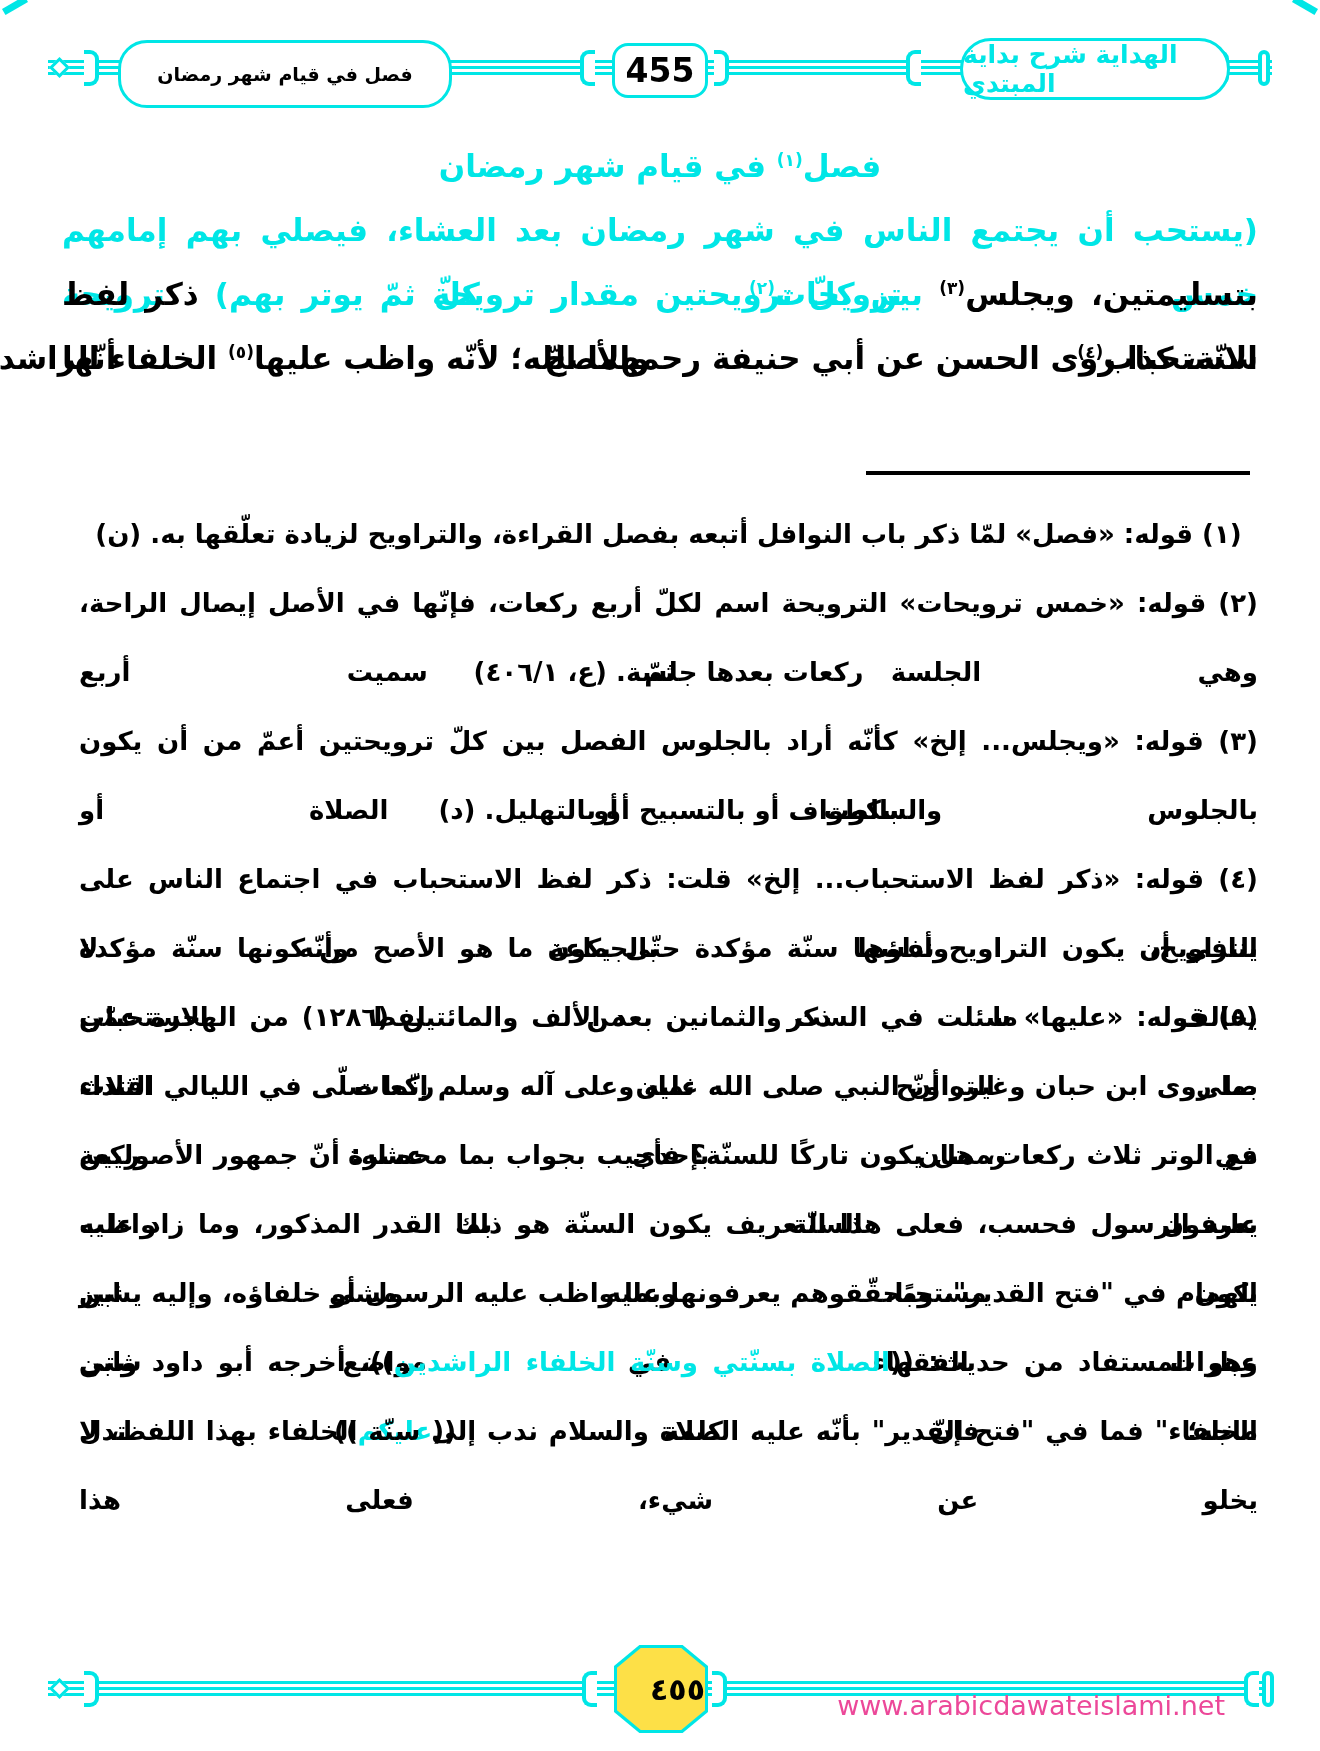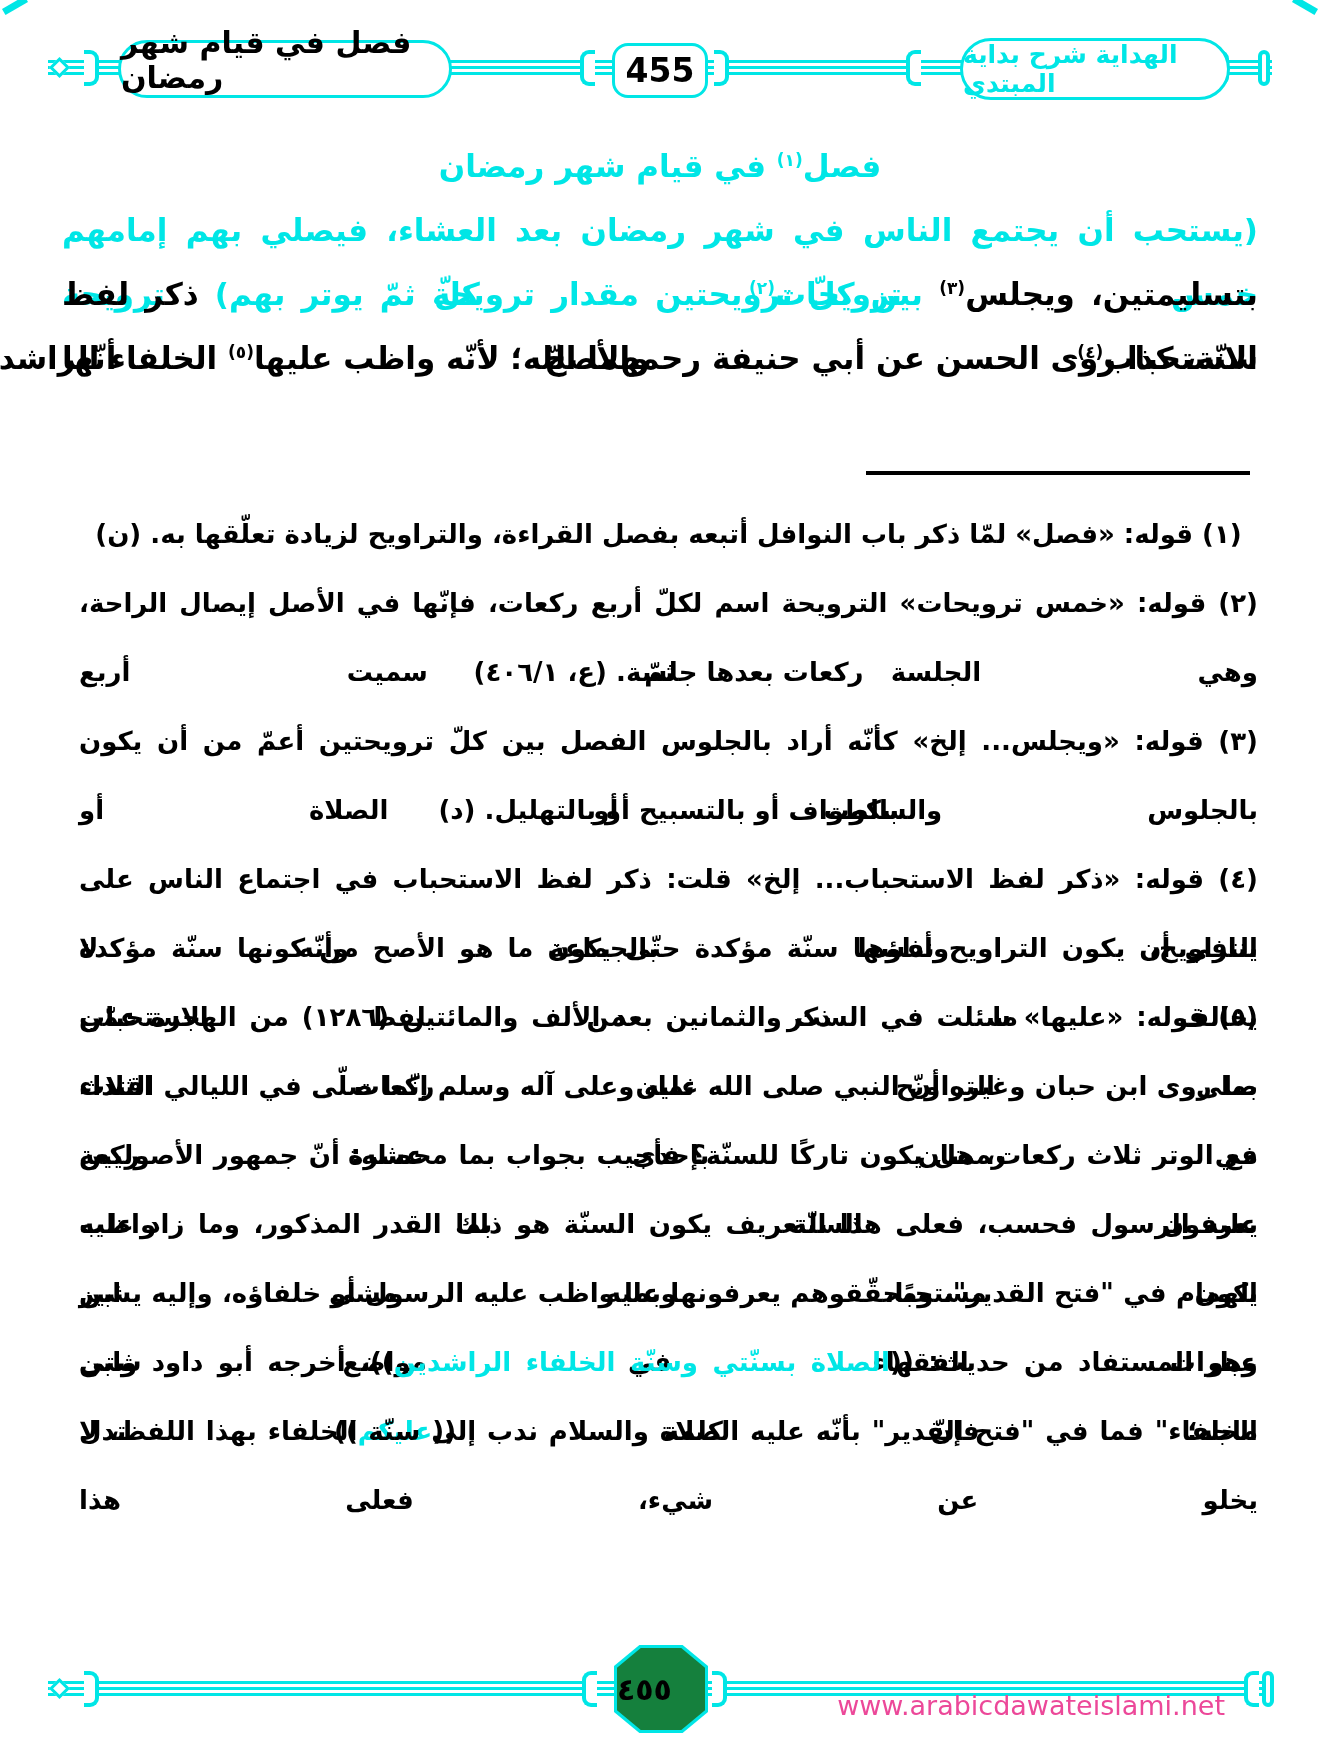--- a/index.html
+++ b/index.html
@@ -20,22 +20,22 @@
   .brk-l{border-right:none;border-radius:9px 0 0 9px;}
   .brk-r{border-left:none;border-radius:0 9px 9px 0;}
   .diamond{position:absolute;width:15px;height:15px;background:#fff;border:3px solid var(--accent);transform:rotate(45deg);box-sizing:border-box;}
   .endcap{position:absolute;width:12px;height:36px;background:#fff;border:4px solid var(--accent);border-radius:6px;box-sizing:border-box;}
   .corner{position:absolute;width:26px;height:7px;background:var(--accent);}
   
   .cartouche{
     position:absolute;background:#fff;border:3px solid var(--accent);
     display:flex;align-items:center;justify-content:center;box-sizing:border-box;
   }
-  .hdr-left{left:118px;top:40px;width:334px;height:58px;border-radius:29px;
-    font-size:30px;font-weight:bold;color:var(--ink);align-items:flex-end;}
+  .hdr-left{left:118px;top:40px;width:334px;height:68px;border-radius:29px;
+    font-size:19px;font-weight:bold;color:var(--ink);}
   .hdr-num{left:612px;top:43px;width:96px;height:55px;border-radius:16px;
     font-size:33px;font-weight:bold;color:var(--ink);}
   .hdr-right{left:960px;top:38px;width:270px;height:62px;border-radius:31px;
     font-size:25px;font-weight:bold;color:var(--accent);letter-spacing:-1px;justify-content:flex-end;}
   
   .matn{position:absolute;left:62px;right:62px;top:134px;direction:rtl;font-weight:bold;}
   .title-line{height:64px;line-height:64px;text-align:center;font-size:33px;}
   .matn .tline{height:64px;line-height:64px;font-size:31px;}
   .tline{text-align:center;white-space:nowrap;}
   .tline.just{white-space:normal;text-align:justify;text-align-last:justify;}
@@ -44,23 +44,23 @@
   sup{font-size:0.55em;line-height:0;vertical-align:super;}
   .separator{position:absolute;left:866px;top:471px;width:384px;height:4px;background:var(--ink);}
   .footnotes{position:absolute;left:62px;right:62px;top:500px;direction:rtl;font-weight:bold;}
   .footnotes .tline{height:69px;line-height:69px;font-size:26px;margin-left:17px;}
   
   .octo-outer{
     position:absolute;left:614px;top:1645px;width:94px;height:88px;background:var(--accent);
     clip-path:polygon(27% 0,73% 0,100% 24%,100% 76%,73% 100%,27% 100%,0 76%,0 24%);
   }
   .octo-inner{
-    position:absolute;left:3px;top:3px;right:3px;bottom:3px;background:#15803d;
+    position:absolute;left:3px;top:3px;right:3px;bottom:3px;background:#fde047;
     clip-path:polygon(27% 0,73% 0,100% 24%,100% 76%,73% 100%,27% 100%,0 76%,0 24%);
-    display:flex;align-items:center;justify-content:flex-start;
+    display:flex;align-items:center;justify-content:flex-end;
     font-size:30px;font-weight:bold;color:var(--ink);
   }
   .watermark{
     position:absolute;right:95px;top:1690px;direction:ltr;
     font-size:27px;color:#ec4899;font-weight:normal;
   }
 </style>
 </head>
 <body>
 

